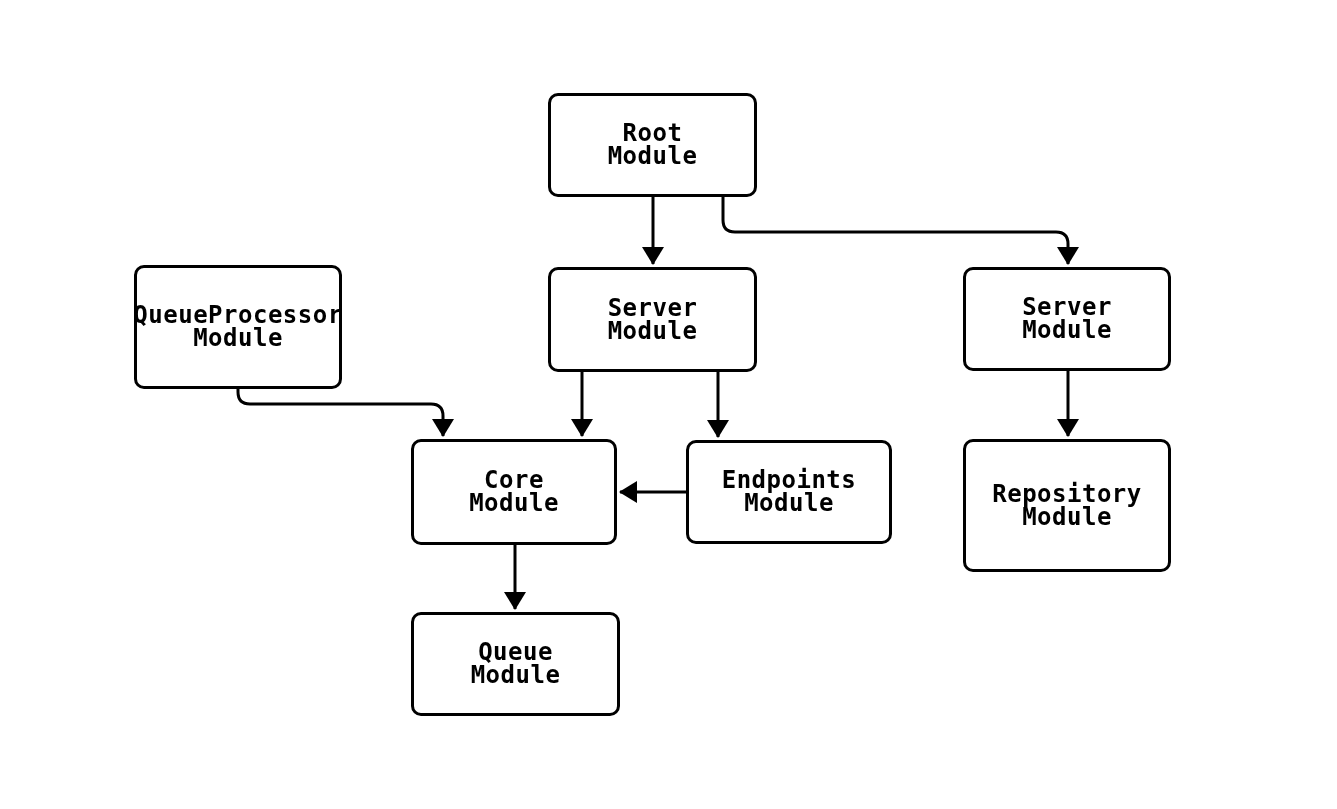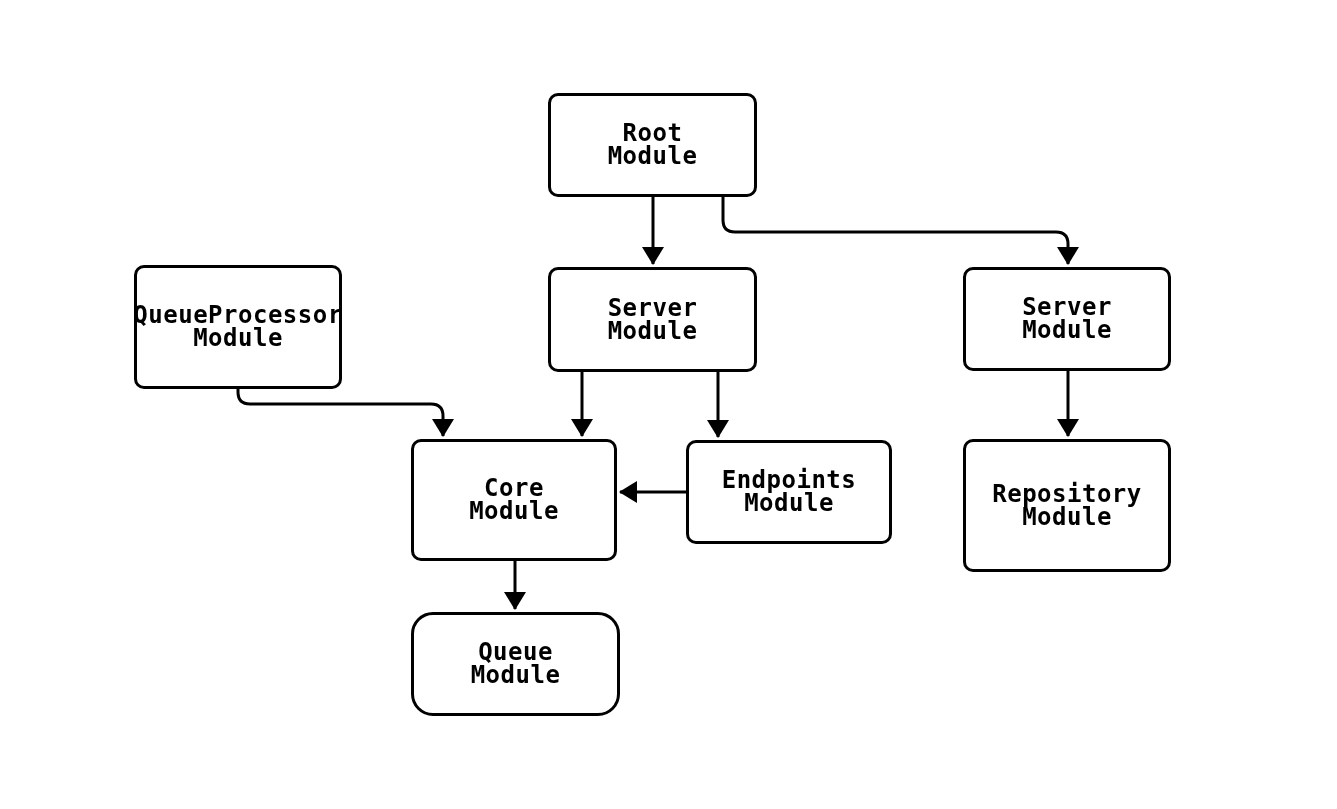--- a/index.html
+++ b/index.html
@@ -44,24 +44,24 @@
     color: #000000;
     letter-spacing: 0.5px;
   }
   .node span { display: block; white-space: nowrap; }
 
   
   #node-root          { left: 548px; top:  93px; width: 209px; height: 104px; }
   #node-server        { left: 548px; top: 267px; width: 209px; height: 105px; }
   #node-queueprocessor{ left: 134px; top: 265px; width: 208px; height: 124px; }
   #node-global        { left: 963px; top: 267px; width: 208px; height: 104px; }
-  #node-core          { left: 411px; top: 439px; width: 206px; height: 122px; }
+  #node-core          { left: 411px; top: 439px; width: 206px; height: 106px; }
   #node-endpoints     { left: 686px; top: 440px; width: 206px; height: 104px; }
   #node-repository    { left: 963px; top: 439px; width: 208px; height: 133px; }
-  #node-queue         { left: 411px; top: 612px; width: 209px; height: 104px; border-radius: 22px; }
+  #node-queue         { left: 411px; top: 612px; width: 209px; height: 104px; }
 </style>
 </head>
 <body>
 
 <div id="canvas">
 
   <svg id="edges" viewBox="0 0 1337 809" xmlns="http://www.w3.org/2000/svg">
     <defs>
       <marker id="arrow" markerUnits="userSpaceOnUse" markerWidth="18" markerHeight="22" refX="17" refY="11" orient="auto">
         <path d="M0,0 L18,11 L0,22 z" fill="#000000"></path>

